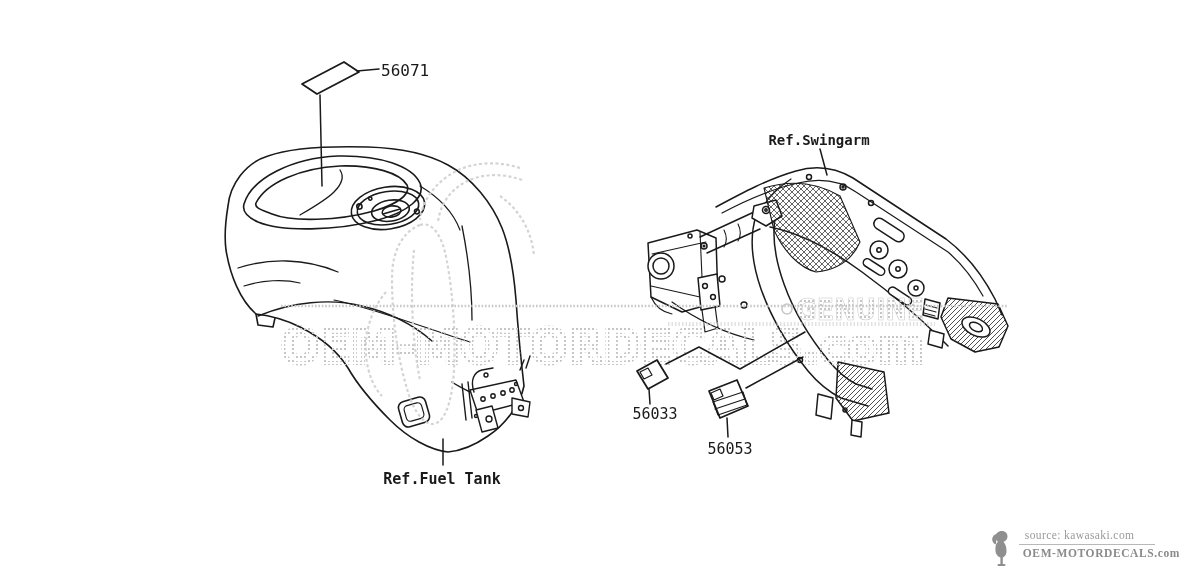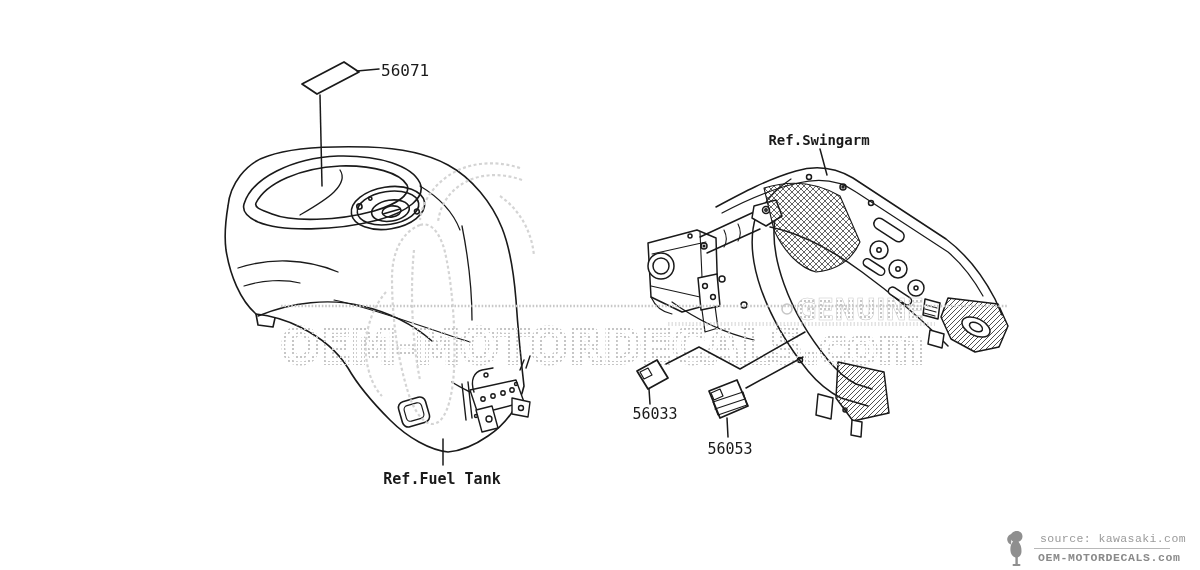--- a/index.html
+++ b/index.html
@@ -4,22 +4,22 @@
 <style>
   html,body{margin:0;padding:0;background:#fff;}
   .stage{
     position:relative;width:1200px;height:570px;background:#ffffff;
     overflow:hidden;font-family:"DejaVu Sans Mono","Liberation Mono",monospace;
   }
   .stage svg.diagram{position:absolute;left:0;top:0;}
   .label-text{fill:#1a1a1a;}
   
   .footer{
-    position:absolute;right:10px;bottom:3px;display:flex;align-items:flex-end;gap:6px;
-    font-family:Liberation Mono, monospace;
+    position:absolute;right:18px;bottom:3px;display:flex;gap:6px;
+    font-family:Liberation Serif, serif;
   }
   .footer .logo{width:22px;height:38px;flex:0 0 auto;}
   .footer .ftxt{display:flex;flex-direction:column;align-items:flex-start;}
   .footer .src{
     color:#9a9a9a;font-size:11.5px;letter-spacing:.4px;padding:0 4px 3px 6px;
   }
   .footer .rule{width:136px;height:1px;background:#b8b8b8;}
   .footer .site{
     color:#8a8a8a;font-size:11.5px;font-weight:bold;letter-spacing:.6px;padding:2px 2px 3px 4px;
   }

